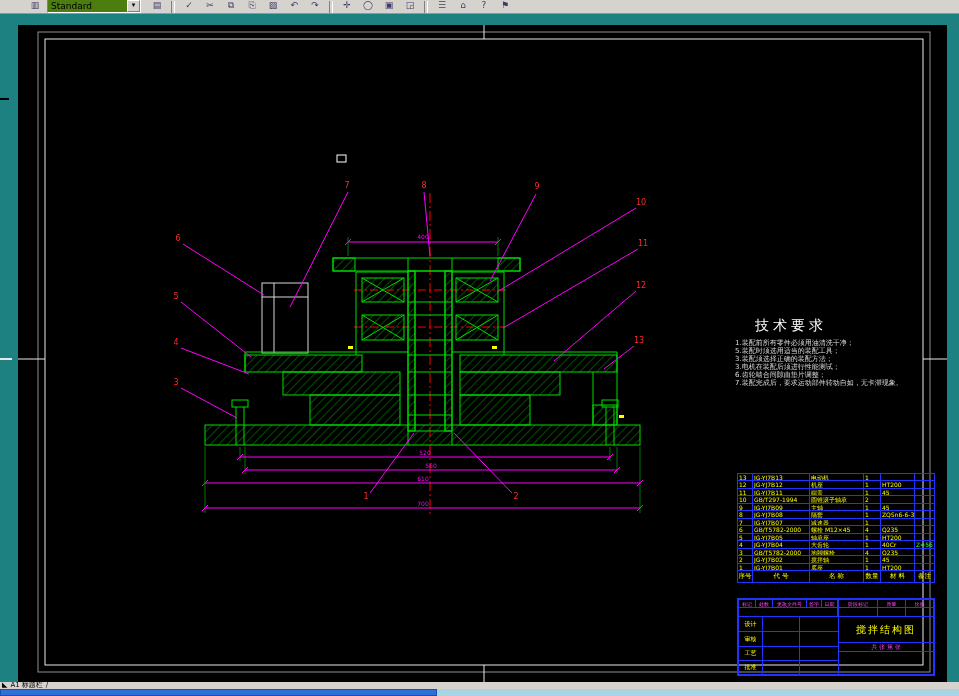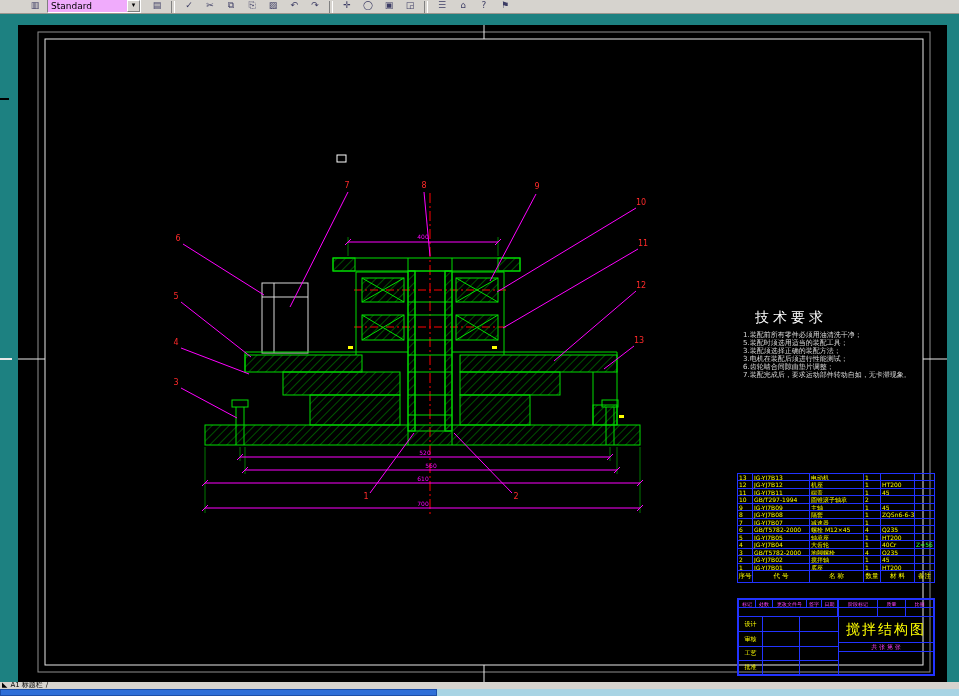--- a/index.html
+++ b/index.html
@@ -2,51 +2,51 @@
 <html><head>
 <meta charset="utf-8">
 <style>
   html,body{margin:0;padding:0;}
   body{width:959px;height:696px;overflow:hidden;background:#1d8181;font-family:"DejaVu Sans",sans-serif;position:relative;}
 
   
   .toolbar{position:absolute;left:0;top:0;width:959px;height:14px;background:#d6d3ce;border-bottom:1px solid #9a968f;display:flex;align-items:flex-end;gap:3px;padding-left:26px;box-sizing:border-box;overflow:hidden;}
   .tb-icon{width:16px;height:13px;font-size:9px;line-height:13px;text-align:center;color:#3c3c64;background:#d6d3ce;border:1px solid #d6d3ce;flex:0 0 auto;}
   .tb-sep{width:2px;height:12px;border-left:1px solid #808080;border-right:1px solid #fff;margin:0 2px;flex:0 0 auto;}
-  .combo{width:92px;height:12px;background:#f0abfc;border:1px solid;border-color:#808080 #fff #fff #808080;display:flex;align-items:center;font-size:9px;color:#000;flex:0 0 auto;margin-right:4px;}
+  .combo{width:92px;height:12px;background:#4d7c0f;border:1px solid;border-color:#808080 #fff #fff #808080;display:flex;align-items:center;font-size:9px;color:#000;flex:0 0 auto;margin-right:4px;}
   .combo .val{flex:1;padding-left:3px;line-height:11px;}
   .combo-btn{width:11px;height:10px;background:#d6d3ce;border:1px solid;border-color:#fff #808080 #808080 #fff;font-size:7px;line-height:9px;text-align:center;color:#000;}
 
   
   .workspace{position:absolute;left:0;top:14px;width:959px;height:675px;background:#1d8181;}
   .canvas{position:absolute;left:18px;top:11px;width:929px;height:657px;background:#000;}
   .edge-mark-w{position:absolute;left:0;width:12px;height:2px;background:#e8e8e8;}
   .edge-mark-b{position:absolute;left:0;width:9px;height:2px;background:#000;}
 
   svg text{font-family:"DejaVu Sans",sans-serif;}
 
   
-  .techreq{position:absolute;left:717px;top:284px;width:180px;color:#e8e8e8;}
+  .techreq{position:absolute;left:717px;top:292px;width:180px;color:#e8e8e8;}
   .tr-title{font-size:14px;color:#fff;letter-spacing:4px;margin:0 0 4px 20px;white-space:nowrap;}
-  .tr-item{font-size:7px;line-height:8px;color:#dcdcdc;margin-left:8px;}
+  .tr-item{font-size:7px;line-height:8px;color:#dcdcdc;}
 
   
   .bom{position:absolute;left:719px;top:448px;width:198px;height:110px;border:1px solid #2233ff;box-sizing:border-box;display:flex;flex-direction:column;}
   .bom-row{flex:1;display:grid;grid-template-columns:14px 57px 54px 17px 34px 1fr;border-bottom:1px solid #2233ff;min-height:0;}
   .bom-head{height:11px;flex:0 0 auto;display:grid;grid-template-columns:14px 57px 54px 17px 34px 1fr;border-bottom:none;}
   .bom .c{font-size:6px;line-height:7px;color:#ffff00;overflow:hidden;white-space:nowrap;padding-left:1px;}
   .bom .c + .c{border-left:1px solid #2233ff;}
   .bom .rem{color:#33ff33;}
   .bom-head .c{font-size:6.5px;line-height:10px;text-align:center;padding-left:0;}
 
   
   .titleblock{position:absolute;left:719px;top:573px;width:198px;height:78px;border:1px solid #2233ff;box-sizing:border-box;font-size:5px;color:#ff44ff;}
   .tbk{position:absolute;box-sizing:border-box;border:1px solid #2233ff;overflow:hidden;white-space:nowrap;}
   .tbk.yel{color:#ffff00;}
-  .tbk.title-cell{color:#ffff00;font-size:14px;letter-spacing:2px;display:flex;align-items:center;justify-content:center;}
+  .tbk.title-cell{color:#ffff00;font-size:10px;letter-spacing:2px;display:flex;align-items:center;justify-content:center;}
   .tbk.lab{display:flex;align-items:center;justify-content:center;}
 
   
   .tabstrip{position:absolute;left:0;top:668px;width:959px;height:7px;background:#d6d3ce;font-size:7px;line-height:7px;color:#000;display:flex;align-items:center;gap:3px;padding-left:2px;box-sizing:border-box;}
   .hscroll{position:absolute;left:0;top:689px;width:959px;height:7px;background:#a8d4e4;}
   .hthumb{position:absolute;left:0;top:0;width:437px;height:7px;background:#2e6fd8;border:1px solid #1c4fa8;box-sizing:border-box;}
 </style>
 </head>
 <body>
 

